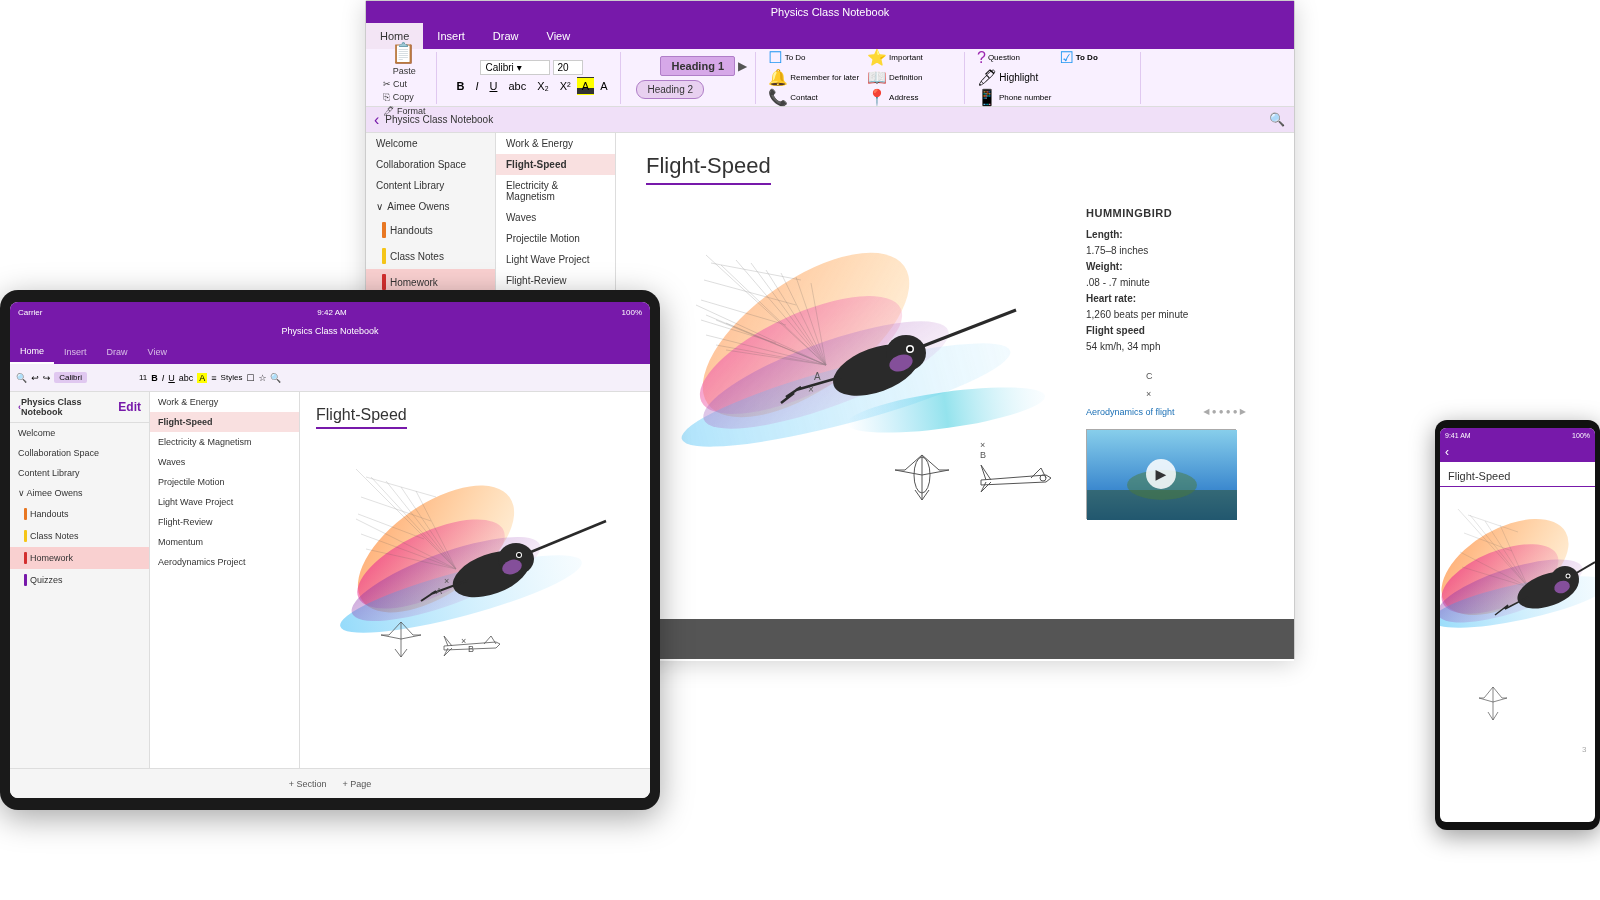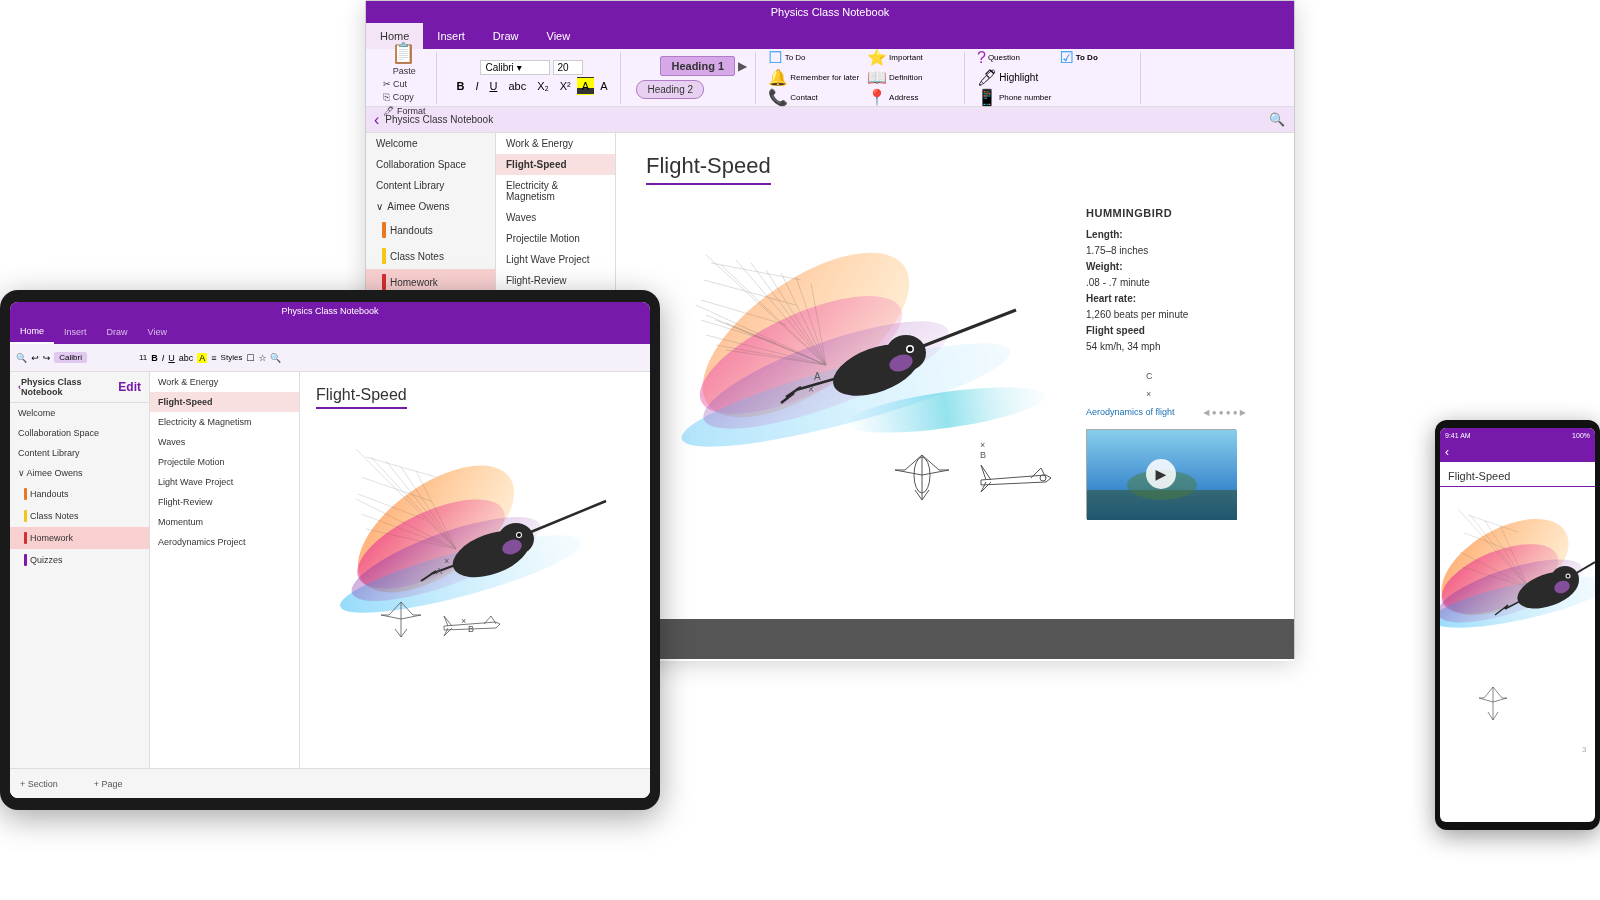--- a/index.html
+++ b/index.html
@@ -397,23 +397,24 @@
       position: relative;
       overflow: hidden;
     }
     .tablet-footer {
       height: 30px;
       background: #f5f5f5;
       border-top: 1px solid #ddd;
       display: flex;
       align-items: center;
       padding: 0 10px;
-      gap: 36px;
+      gap: 16px;
       font-size: 9px;
       color: #555;
+      justify-content: center;
     }
 
     
     .phone-device {
       position: absolute;
       top: 420px;
       right: 0;
       width: 165px;
       height: 410px;
       background: #111;
@@ -774,21 +775,21 @@
             <div>1,260 beats per minute</div>
             <div><span class="label">Flight speed</span></div>
             <div>54 km/h, 34 mph</div>
           </div>
 
           <div style="position:relative; margin-top:10px; margin-left:60px;">
             <span style="font-size:9px; color:#555;">C<br>×</span>
           </div>
 
           <div style="margin-top:6px;">
-            <div style="display:flex; justify-content:space-between; align-items:center; margin-bottom:2px;">
+            <div style="display:flex; justify-content:space-between; align-items:flex-start; margin-bottom:2px;">
               <span class="video-title">Aerodynamics of flight</span>
               <span style="font-size:8px; color:#aaa;">◀ ● ● ● ● ▶</span>
             </div>
             <div class="video-thumb">
               <svg width="150" height="90" viewBox="0 0 150 90">
                 <defs>
                   <linearGradient id="skyGrad" x1="0%" y1="0%" x2="0%" y2="100%">
                     <stop offset="0%" style="stop-color:#87ceeb"></stop>
                     <stop offset="100%" style="stop-color:#1565c0"></stop>
                   </linearGradient>
@@ -806,20 +807,25 @@
       </div>
     </div>
   </div>
 
   <div class="bottom-bar"></div>
 </div>
 
 <div class="tablet-device">
   <div class="tablet-screen">
 
+    <div class="tablet-status-bar">
+      <span>Carrier</span>
+      <span>9:42 AM</span>
+      <span>100%</span>
+    </div>
 
     <div style="background:#7719aa; height:18px; display:flex; align-items:center; justify-content:center;">
       <span style="font-size:9px; color:#fff;">Physics Class Notebook</span>
     </div>
 
     <div class="tablet-ribbon-tabs">
       <div class="tablet-ribbon-tab active">Home</div>
       <div class="tablet-ribbon-tab">Insert</div>
       <div class="tablet-ribbon-tab">Draw</div>
       <div class="tablet-ribbon-tab">View</div>

